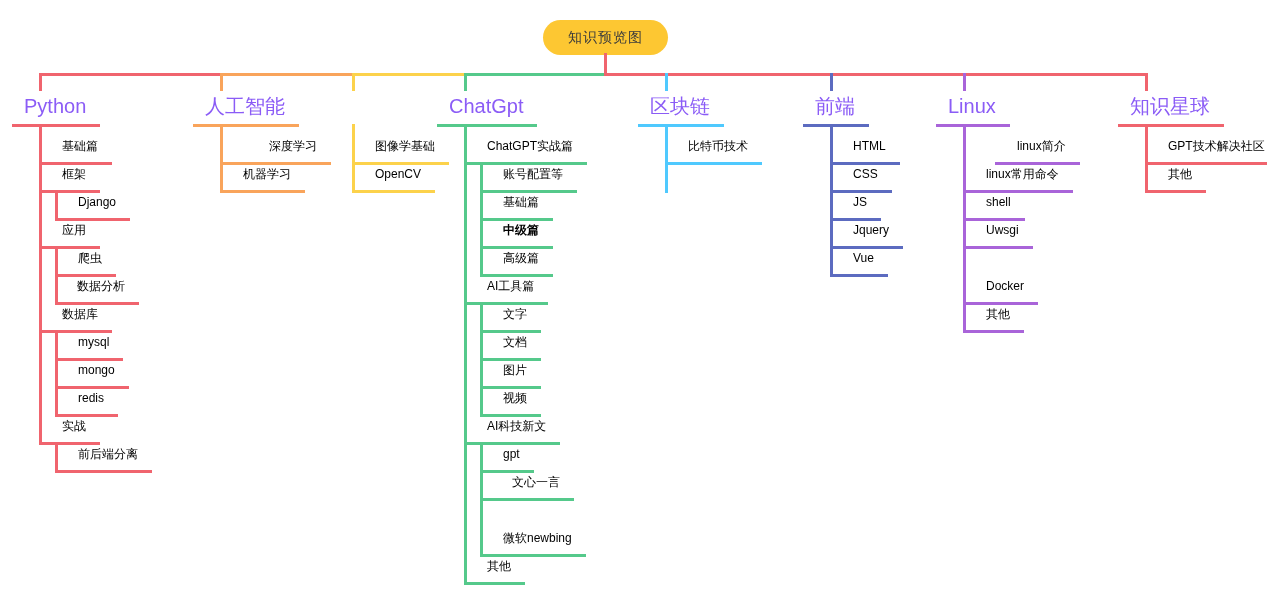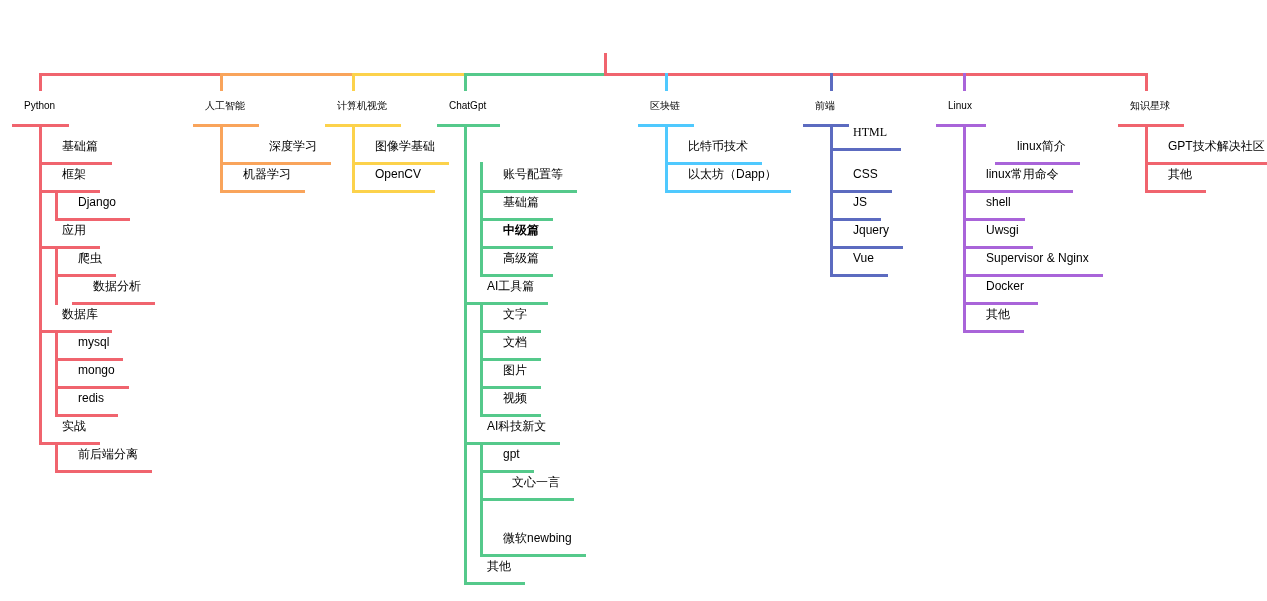--- a/index.html
+++ b/index.html
@@ -3,67 +3,70 @@
 <meta charset="utf-8">
 <style>
   html,body{margin:0;padding:0;background:#ffffff;}
   body{width:1267px;height:601px;overflow:hidden;
        font-family:"Liberation Sans","DejaVu Sans",sans-serif;}
   #map{position:relative;width:1267px;height:601px;background:#ffffff;}
   .ln{position:absolute;}
   .root-pill{position:absolute;left:543px;top:20px;width:125px;height:35px;
      border-radius:18px;display:flex;align-items:center;justify-content:center;}
   .root-pill span{font-size:14px;color:#3c3c3c;letter-spacing:1px;}
-  .branch-title{position:absolute;font-size:10px;line-height:20px;color:#000000;
+  .branch-title{position:absolute;font-size:20px;line-height:20px;color:#8b5cf6;
      padding:0 14px 8px 12px;border-bottom:3px solid;white-space:nowrap;}
   .node-label{position:absolute;font-size:12px;line-height:16px;color:#000000;
      padding:0 14px 8px 22px;border-bottom:3px solid;white-space:nowrap;}
 </style>
 </head>
 <body>
 
 <div id="map">
+  <div class="root-pill" style="background: rgb(253, 199, 50);">
+    <span>知识预览图</span>
+  </div>
 <div class="ln" style="left: 603.5px; top: 53px; width: 3px; height: 23px; background: rgb(240, 100, 110);"></div>
     <div class="ln" style="left: 40px; top: 73px; width: 181px; height: 3px; background: rgb(240, 100, 110);"></div>
     <div class="ln" style="left: 221px; top: 73px; width: 132px; height: 3px; background: rgb(249, 164, 91);"></div>
     <div class="ln" style="left: 353px; top: 73px; width: 112px; height: 3px; background: rgb(252, 210, 75);"></div>
     <div class="ln" style="left: 465px; top: 73px; width: 141px; height: 3px; background: rgb(85, 201, 139);"></div>
     <div class="ln" style="left: 604px; top: 73px; width: 544px; height: 3px; background: rgb(240, 100, 110);"></div>
     <div class="ln" style="left: 38.5px; top: 73px; width: 3px; height: 18px; background: rgb(240, 100, 110);"></div>
     <div class="branch-title" style="left: 12px; top: 96px; border-bottom-color: rgb(240, 100, 110);">Python</div>
     <div class="ln" style="left: 38.5px; top: 124px; width: 3px; height: 321px; background: rgb(240, 100, 110);"></div>
     <div class="node-label" style="left: 40px; top: 138px; border-bottom-color: rgb(240, 100, 110);">基础篇</div>
     <div class="node-label" style="left: 40px; top: 166px; border-bottom-color: rgb(240, 100, 110);">框架</div>
     <div class="ln" style="left: 54.5px; top: 190px; width: 3px; height: 31px; background: rgb(240, 100, 110);"></div>
     <div class="node-label" style="left: 56px; top: 194px; border-bottom-color: rgb(240, 100, 110);">Django</div>
     <div class="node-label" style="left: 40px; top: 222px; border-bottom-color: rgb(240, 100, 110);">应用</div>
     <div class="ln" style="left: 54.5px; top: 246px; width: 3px; height: 59px; background: rgb(240, 100, 110);"></div>
     <div class="node-label" style="left: 56px; top: 250px; border-bottom-color: rgb(240, 100, 110);">爬虫</div>
-    <div class="node-label" style="left: 72px; top: 278px; border-bottom-color: rgb(240, 100, 110); padding-left: 21px;">数据分析</div>
+    <div class="node-label" style="left: 56px; top: 278px; border-bottom-color: rgb(240, 100, 110); padding-left: 21px;">数据分析</div>
     <div class="node-label" style="left: 40px; top: 306px; border-bottom-color: rgb(240, 100, 110);">数据库</div>
     <div class="ln" style="left: 54.5px; top: 330px; width: 3px; height: 87px; background: rgb(240, 100, 110);"></div>
     <div class="node-label" style="left: 56px; top: 334px; border-bottom-color: rgb(240, 100, 110);">mysql</div>
     <div class="node-label" style="left: 56px; top: 362px; border-bottom-color: rgb(240, 100, 110);">mongo</div>
     <div class="node-label" style="left: 56px; top: 390px; border-bottom-color: rgb(240, 100, 110);">redis</div>
     <div class="node-label" style="left: 40px; top: 418px; border-bottom-color: rgb(240, 100, 110);">实战</div>
     <div class="ln" style="left: 54.5px; top: 442px; width: 3px; height: 31px; background: rgb(240, 100, 110);"></div>
     <div class="node-label" style="left: 56px; top: 446px; border-bottom-color: rgb(240, 100, 110);">前后端分离</div>
     <div class="ln" style="left: 219.5px; top: 73px; width: 3px; height: 18px; background: rgb(249, 164, 91);"></div>
     <div class="branch-title" style="left: 193px; top: 96px; border-bottom-color: rgb(249, 164, 91);">人工智能</div>
     <div class="ln" style="left: 219.5px; top: 124px; width: 3px; height: 69px; background: rgb(249, 164, 91);"></div>
     <div class="node-label" style="left: 221px; top: 138px; border-bottom-color: rgb(249, 164, 91); padding-left: 48px;">深度学习</div>
     <div class="node-label" style="left: 221px; top: 166px; border-bottom-color: rgb(249, 164, 91);">机器学习</div>
     <div class="ln" style="left: 351.5px; top: 73px; width: 3px; height: 18px; background: rgb(252, 210, 75);"></div>
-    <div class="branch-title" style="left: 325px; top: 96px; border-bottom-color: rgb(252, 210, 75);">计算机视觉</div>
     <div class="ln" style="left: 351.5px; top: 124px; width: 3px; height: 69px; background: rgb(252, 210, 75);"></div>
     <div class="node-label" style="left: 353px; top: 138px; border-bottom-color: rgb(252, 210, 75);">图像学基础</div>
     <div class="node-label" style="left: 353px; top: 166px; border-bottom-color: rgb(252, 210, 75);">OpenCV</div>
     <div class="ln" style="left: 463.5px; top: 73px; width: 3px; height: 18px; background: rgb(85, 201, 139);"></div>
     <div class="branch-title" style="left: 437px; top: 96px; border-bottom-color: rgb(85, 201, 139);">ChatGpt</div>
     <div class="ln" style="left: 463.5px; top: 124px; width: 3px; height: 461px; background: rgb(85, 201, 139);"></div>
+    <div class="node-label" style="left: 465px; top: 138px; border-bottom-color: rgb(85, 201, 139);">ChatGPT实战篇</div>
     <div class="ln" style="left: 479.5px; top: 162px; width: 3px; height: 115px; background: rgb(85, 201, 139);"></div>
     <div class="node-label" style="left: 481px; top: 166px; border-bottom-color: rgb(85, 201, 139);">账号配置等</div>
     <div class="node-label" style="left: 481px; top: 194px; border-bottom-color: rgb(85, 201, 139);">基础篇</div>
     <div class="node-label" style="left: 481px; top: 222px; border-bottom-color: rgb(85, 201, 139); font-weight: bold;">中级篇</div>
     <div class="node-label" style="left: 481px; top: 250px; border-bottom-color: rgb(85, 201, 139);">高级篇</div>
     <div class="node-label" style="left: 465px; top: 278px; border-bottom-color: rgb(85, 201, 139);">AI工具篇</div>
     <div class="ln" style="left: 479.5px; top: 302px; width: 3px; height: 115px; background: rgb(85, 201, 139);"></div>
     <div class="node-label" style="left: 481px; top: 306px; border-bottom-color: rgb(85, 201, 139);">文字</div>
     <div class="node-label" style="left: 481px; top: 334px; border-bottom-color: rgb(85, 201, 139); text-align: right;">文档</div>
     <div class="node-label" style="left: 481px; top: 362px; border-bottom-color: rgb(85, 201, 139);">图片</div>
@@ -71,37 +74,35 @@
     <div class="node-label" style="left: 465px; top: 418px; border-bottom-color: rgb(85, 201, 139);">AI科技新文</div>
     <div class="ln" style="left: 479.5px; top: 442px; width: 3px; height: 115px; background: rgb(85, 201, 139);"></div>
     <div class="node-label" style="left: 481px; top: 446px; border-bottom-color: rgb(85, 201, 139);">gpt</div>
     <div class="node-label" style="left: 481px; top: 474px; border-bottom-color: rgb(85, 201, 139); padding-left: 31px;">文心一言</div>
     <div class="node-label" style="left: 481px; top: 502px; border-bottom-color: rgb(85, 201, 139); margin-top: 28px;">微软newbing</div>
     <div class="node-label" style="left: 465px; top: 558px; border-bottom-color: rgb(85, 201, 139);">其他</div>
     <div class="ln" style="left: 664.5px; top: 73px; width: 3px; height: 18px; background: rgb(79, 201, 254);"></div>
     <div class="branch-title" style="left: 638px; top: 96px; border-bottom-color: rgb(79, 201, 254);">区块链</div>
     <div class="ln" style="left: 664.5px; top: 124px; width: 3px; height: 69px; background: rgb(79, 201, 254);"></div>
     <div class="node-label" style="left: 666px; top: 138px; border-bottom-color: rgb(79, 201, 254);">比特币技术</div>
-    <div class="node-label" style="left: 666px; top: 166px; border-bottom-color: rgb(79, 201, 254);">以太坊（Dapp）</div>
     <div class="ln" style="left: 829.5px; top: 73px; width: 3px; height: 18px; background: rgb(92, 107, 192);"></div>
     <div class="branch-title" style="left: 803px; top: 96px; border-bottom-color: rgb(92, 107, 192);">前端</div>
     <div class="ln" style="left: 829.5px; top: 124px; width: 3px; height: 153px; background: rgb(92, 107, 192);"></div>
-    <div class="node-label" style="left: 831px; top: 124px; border-bottom-color: rgb(92, 107, 192); font-family: Liberation Serif, serif;">HTML</div>
+    <div class="node-label" style="left: 831px; top: 138px; border-bottom-color: rgb(92, 107, 192);">HTML</div>
     <div class="node-label" style="left: 831px; top: 166px; border-bottom-color: rgb(92, 107, 192);">CSS</div>
     <div class="node-label" style="left: 831px; top: 194px; border-bottom-color: rgb(92, 107, 192);">JS</div>
     <div class="node-label" style="left: 831px; top: 222px; border-bottom-color: rgb(92, 107, 192);">Jquery</div>
     <div class="node-label" style="left: 831px; top: 250px; border-bottom-color: rgb(92, 107, 192);">Vue</div>
     <div class="ln" style="left: 962.5px; top: 73px; width: 3px; height: 18px; background: rgb(169, 100, 217);"></div>
     <div class="branch-title" style="left: 936px; top: 96px; border-bottom-color: rgb(169, 100, 217);">Linux</div>
     <div class="ln" style="left: 962.5px; top: 124px; width: 3px; height: 209px; background: rgb(169, 100, 217);"></div>
     <div class="node-label" style="left: 964px; top: 138px; border-bottom-color: rgb(169, 100, 217); margin-left: 31px;">linux简介</div>
     <div class="node-label" style="left: 964px; top: 166px; border-bottom-color: rgb(169, 100, 217);">linux常用命令</div>
     <div class="node-label" style="left: 964px; top: 194px; border-bottom-color: rgb(169, 100, 217);">shell</div>
     <div class="node-label" style="left: 964px; top: 222px; border-bottom-color: rgb(169, 100, 217);">Uwsgi</div>
-    <div class="node-label" style="left: 964px; top: 250px; border-bottom-color: rgb(169, 100, 217);">Supervisor &amp; Nginx</div>
     <div class="node-label" style="left: 964px; top: 278px; border-bottom-color: rgb(169, 100, 217);">Docker</div>
     <div class="node-label" style="left: 964px; top: 306px; border-bottom-color: rgb(169, 100, 217);">其他</div>
     <div class="ln" style="left: 1144.5px; top: 73px; width: 3px; height: 18px; background: rgb(240, 100, 110);"></div>
     <div class="branch-title" style="left: 1118px; top: 96px; border-bottom-color: rgb(240, 100, 110);">知识星球</div>
     <div class="ln" style="left: 1144.5px; top: 124px; width: 3px; height: 69px; background: rgb(240, 100, 110);"></div>
     <div class="node-label" style="left: 1146px; top: 138px; border-bottom-color: rgb(240, 100, 110);">GPT技术解决社区</div>
     <div class="node-label" style="left: 1146px; top: 166px; border-bottom-color: rgb(240, 100, 110);">其他</div>
   </div>
 
 </body></html>

